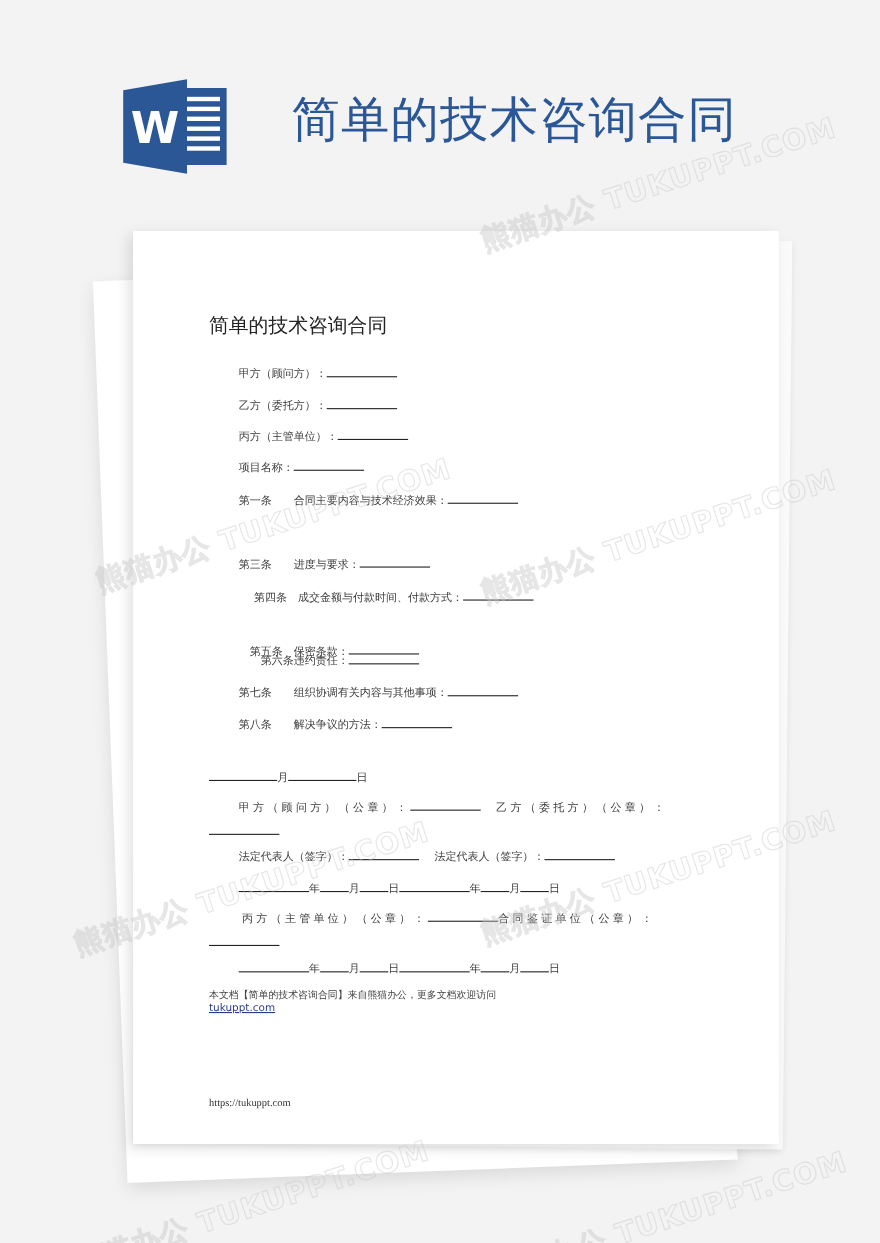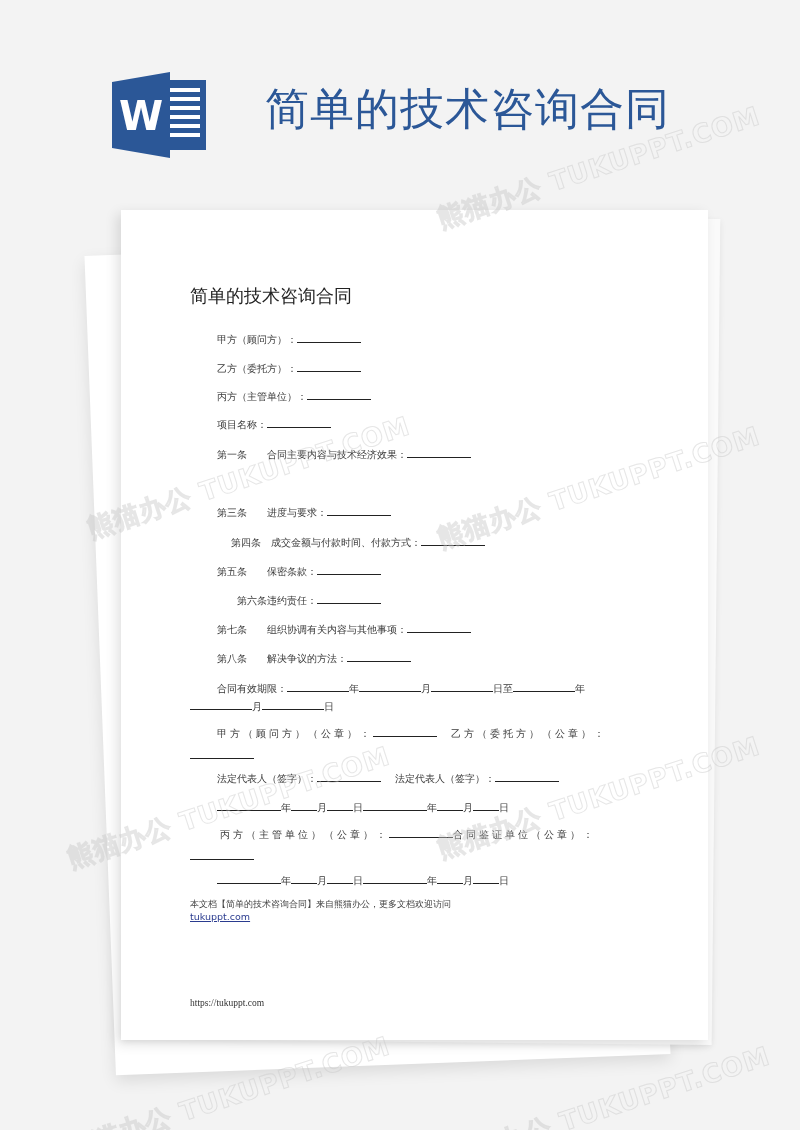--- a/index.html
+++ b/index.html
@@ -88,36 +88,33 @@
 
     <div class="row" style="left:96px; top:237px;">
       <span class="art-no">第一条</span><span>合同主要内容与技术经济效果：</span><span class="blank w64"></span>
     </div>
     <div class="row" style="left:96px; top:295px;">
       <span class="art-no">第三条</span><span>进度与要求：</span><span class="blank w64"></span>
     </div>
     <div class="row" style="left:100px; top:325px;text-align:center;">
       <span class="art-no">第四条</span><span>成交金额与付款时间、付款方式：</span><span class="blank w64"></span>
     </div>
-    <div class="row" style="left:96px; top:354px;">
+    <div class="row" style="left:96px; top:374px;text-align:center;">
       <span class="art-no">第五条</span><span>保密条款：</span><span class="blank w64"></span>
     </div>
     <div class="row" style="left:96px; top:383px;text-align:right;">
       <span class="art-no">第六条</span><span>违约责任：</span><span class="blank w64"></span>
     </div>
     <div class="row" style="left:96px; top:412px;">
       <span class="art-no">第七条</span><span>组织协调有关内容与其他事项：</span><span class="blank w64"></span>
     </div>
     <div class="row" style="left:96px; top:441px;">
       <span class="art-no">第八条</span><span>解决争议的方法：</span><span class="blank w64"></span>
     </div>
 
-    <div class="row" style="left:96px; top:471px;">
-      <span>合同有效期限：</span><span class="blank w62"></span><span>年</span><span class="blank w62"></span><span>月</span><span class="blank w62"></span><span>日至</span><span class="blank w62"></span><span>年</span>
-    </div>
     <div class="row" style="left:69px; top:489px;">
       <span class="blank w62"></span><span>月</span><span class="blank w62"></span><span>日</span>
     </div>
 
     <div class="row spaced" style="left:96px; top:516px;">
       <span>甲方（顾问方）（公章）：</span><span class="blank w64"></span><span style="display:inline-block;width:14px;"></span><span>乙方（委托方）（公章）：</span>
     </div>
     <div class="row" style="left:69px; top:538px;">
       <span class="blank w64"></span>
     </div>

